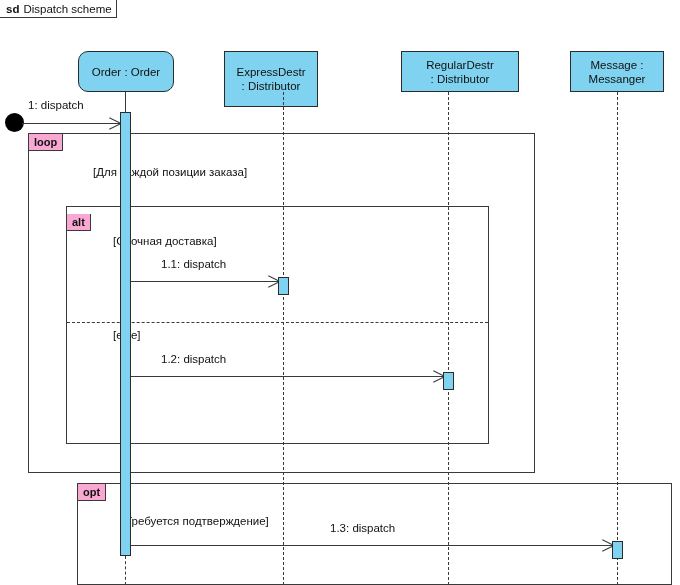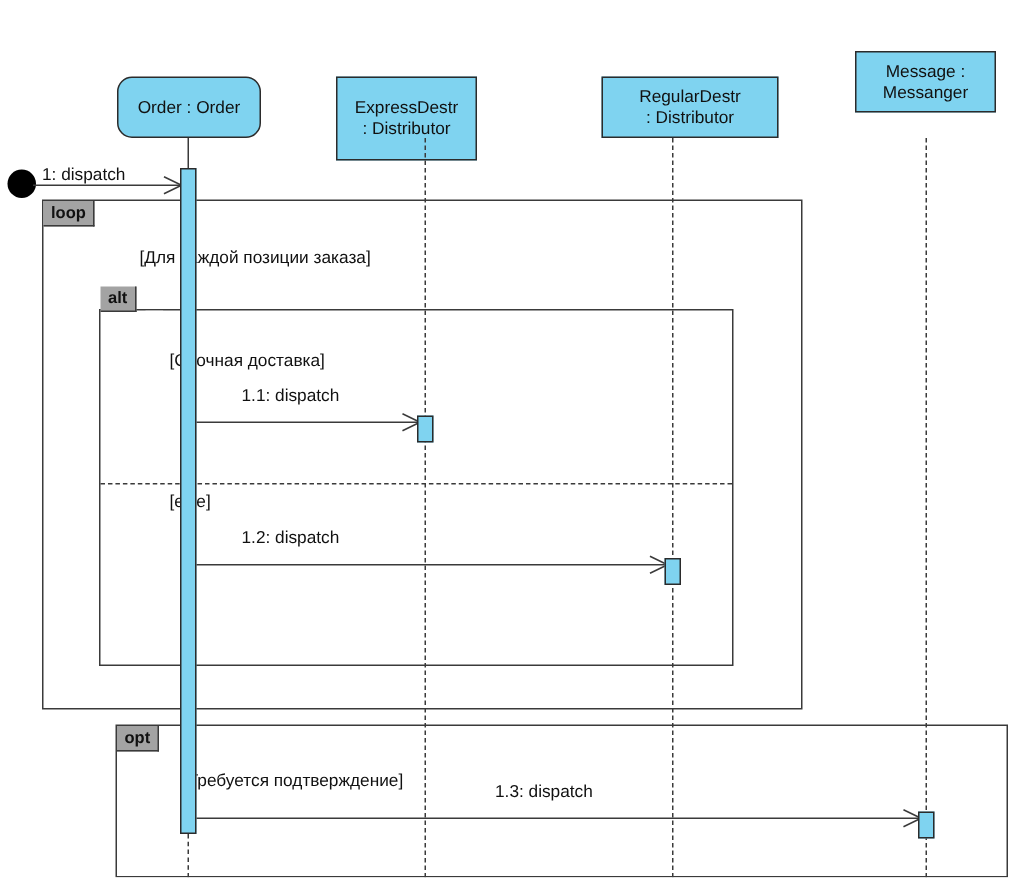--- a/index.html
+++ b/index.html
@@ -150,21 +150,21 @@
   }
   .frag-label {
     position: absolute;
     height: 17px;
     box-sizing: border-box;
     padding: 0 5px 0 5px;
     display: flex;
     align-items: center;
     border-right: 1px solid #3a3a3a;
     border-bottom: 1px solid #3a3a3a;
-    background: #a3a3a3;
+    background: #f9a8d4;
     font-size: 11px;
     font-weight: bold;
     color: #111111;
     white-space: nowrap;
   }
   .frag-label-clip {
     position: absolute;
     width: 15px;
     height: 18px;
     overflow: hidden;
@@ -192,37 +192,41 @@
     position: absolute;
     height: 0;
     border-top: 1px dashed #3a3a3a;
   }
 </style>
 </head>
 <body>
 
 <div id="diagram">
 
+  <div class="frame-tab">
+    <span class="kw">sd</span>
+    <span>Dispatch scheme</span>
+  </div>
   <div class="frame-tab-clip"></div>
 
   <div class="head" style="left:78px; top:51px; width:96px; height:41px;border-radius:10px;">
     <span>Order : Order</span>
   </div>
 
   <div class="head" style="left:224px; top:51px; width:94px; height:56px;">
     <span>ExpressDestr</span>
     <span>: Distributor</span>
   </div>
 
   <div class="head" style="left:401px; top:51px; width:118px; height:41px;">
     <span>RegularDestr</span>
     <span>: Distributor</span>
   </div>
 
-  <div class="head" style="left:570px; top:34px; width:94px; height:41px;">
+  <div class="head" style="left:570px; top:51px; width:94px; height:41px;">
     <span>Message :</span>
     <span>Messanger</span>
   </div>
 
   <div class="stem solid-top" style="left:125px; top:92px; height:21px;"></div>
   <div class="stem" style="left:125px; top:556px; height:29px;"></div>
 
   <div class="stem" style="left:283px; top:92px; height:493px;"></div>
 
   <div class="stem" style="left:448px; top:92px; height:493px;"></div>
@@ -232,21 +236,21 @@
   <div class="fragment" style="left:28px; top:133px; width:507px; height:340px;"></div>
   <div class="frag-label" style="left:29px; top:134px;">
     <span>loop</span>
   </div>
   <div class="frag-label-clip" style="left:67px; top:134px;"></div>
   <div class="guard" style="left:93px; top:166px;">
     <span>[Для каждой позиции заказа]</span>
   </div>
 
   <div class="fragment" style="left:66px; top:206px; width:423px; height:238px;"></div>
-  <div class="frag-label" style="left:67px; top:191px;align-items:center;">
+  <div class="frag-label" style="left:67px; top:214px;align-items:center;">
     <span>alt</span>
   </div>
   <div class="frag-label-clip" style="left:97px; top:207px;"></div>
   <div class="guard" style="left:113px; top:235px;">
     <span>[Срочная доставка]</span>
   </div>
 
   <div class="divider" style="left:67px; top:322px; width:421px;"></div>
 
   <div class="guard" style="left:113px; top:329px;">
@@ -259,21 +263,21 @@
   </div>
   <div class="frag-label-clip" style="left:108px; top:484px;"></div>
   <div class="guard" style="left:122px; top:515px;">
     <span>[Требуется подтверждение]</span>
   </div>
 
   <div class="start-node" style="left:5px; top:113px;"></div>
 
   <div class="msg-line" style="left:22px; top:123px; width:99px;"></div>
   <div class="msg-arrow" style="left:108px; top:116px;"></div>
-  <div class="msg-label" style="left:28px; top:111px;">
+  <div class="msg-label" style="left:28px; top:99px;">
     <span>1: dispatch</span>
   </div>
 
   <div class="activation" style="left:120px; top:112px; width:11px; height:444px;"></div>
 
   <div class="msg-line" style="left:131px; top:281px; width:148px;"></div>
   <div class="msg-arrow" style="left:267px; top:274px;"></div>
   <div class="msg-label" style="left:161px; top:258px;">
     <span>1.1: dispatch</span>
   </div>

